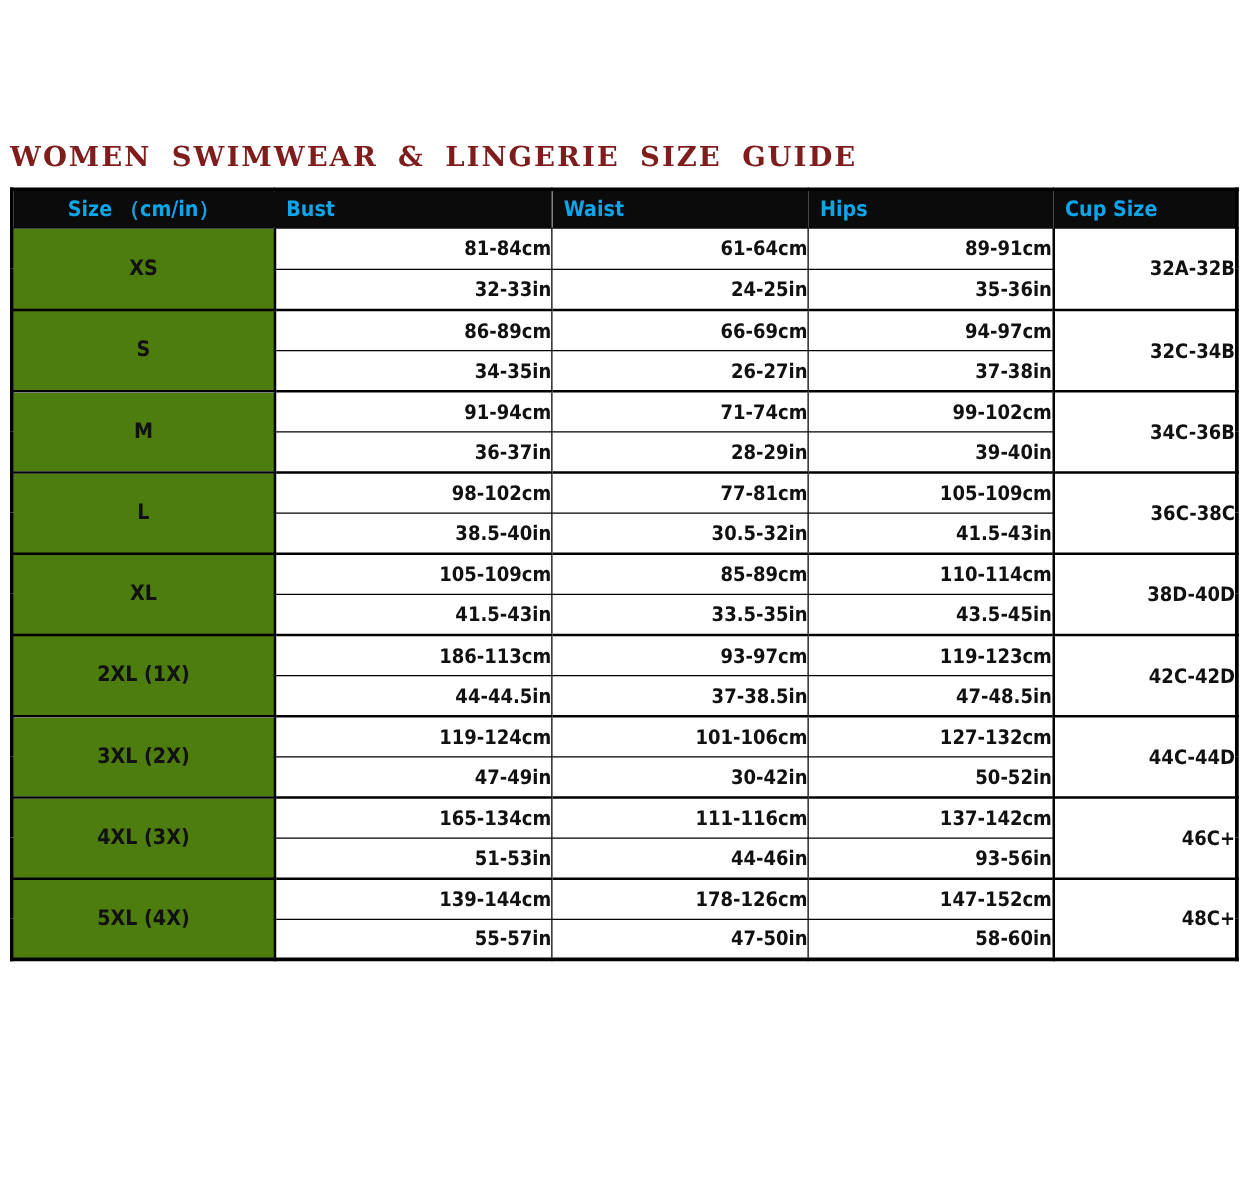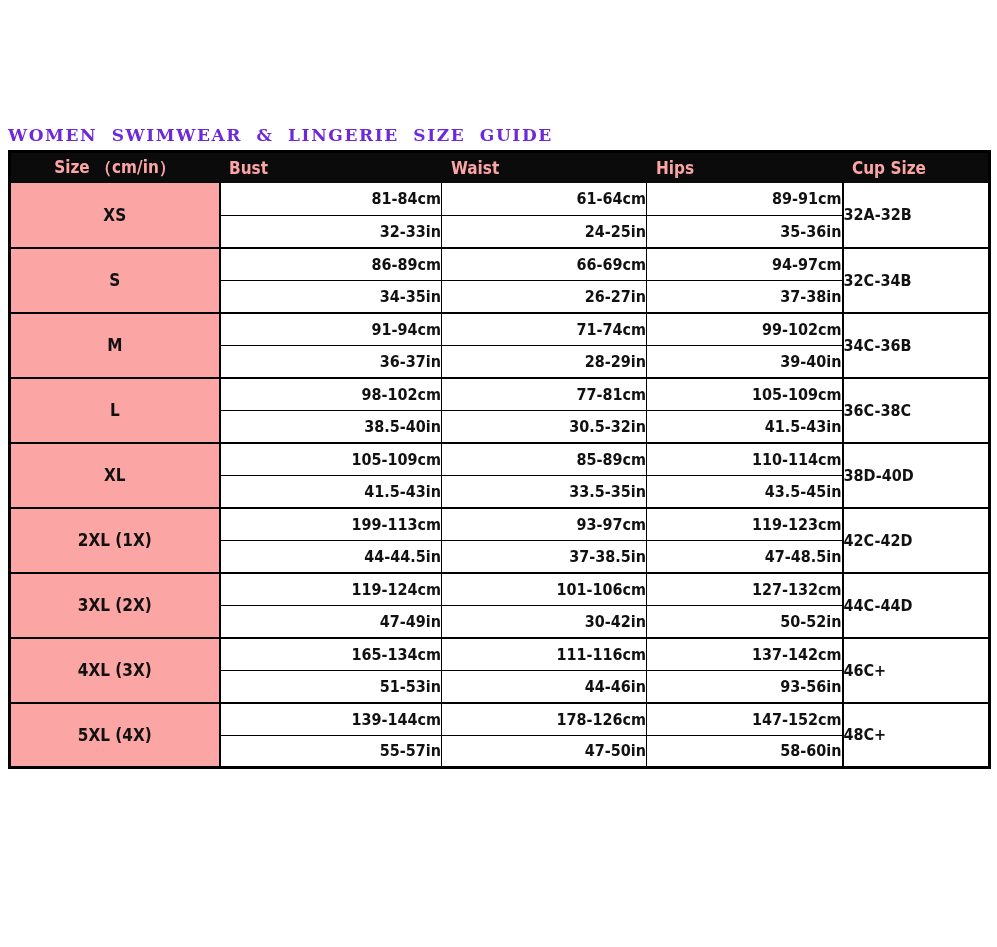--- a/index.html
+++ b/index.html
@@ -6,79 +6,79 @@
   html, body { margin: 0; padding: 0; }
   body {
     width: 997px; height: 947px;
     background: #ffffff;
     position: relative;
     font-family: "Liberation Sans", sans-serif;
     color: #111111;
   }
   .title {
     position: absolute;
-    left: 8px; top: 126px;
+    left: 8px; top: 114px;
     margin: 0;
     font-family: "DejaVu Serif", "Liberation Serif", serif;
     font-weight: bold;
-    font-size: 17px;
+    font-size: 22px;
     line-height: 1.15;
     letter-spacing: 1.6px;
     word-spacing: 7px;
-    color: #6d28d9;
+    color: #7f1d1d;
     white-space: nowrap;
   }
   table.guide {
     position: absolute;
     left: 8px; top: 150px;
     width: 980px;
     border-collapse: collapse;
     table-layout: fixed;
     border: 3px solid #000000;
   }
   .guide th, .guide td {
     font-family: "DejaVu Sans", "Liberation Sans", sans-serif;
     font-stretch: condensed;
     overflow: hidden;
   }
   thead th {
     background: #0b0b0b;
-    color: #fca5a5;
+    color: #0ea5e9;
     height: 31px;
     font-size: 17px;
     font-weight: bold;
     text-align: left;
     padding: 0 0 0 9px;
     border: 1px solid #0b0b0b;
   }
   thead th.size-h { text-align: center; padding: 0; }
   tbody td {
     height: 32.5px;
     font-size: 16px;
     font-weight: bold;
     border: 1px solid #000000;
     padding: 0;
     background: #ffffff;
   }
   td.size-cell {
-    background: #fca5a5;
+    background: #4d7c0f;
     text-align: center;
     font-size: 17px;
     border-left: 2px solid #000;
     border-bottom: 2px solid #000;
     border-right: 2px solid #000;
   }
   td.val {
     text-align: right;
     padding-left: 9px;
   }
   tr.row-cm td.val { border-bottom: 1px solid #000; }
   tr.row-in td.val { border-bottom: 2px solid #000; padding-left: 12px; }
   td.cup-cell {
-    text-align: left;
+    text-align: right;
     border-bottom: 2px solid #000;
     border-right: 2px solid #ec4899;
     border-left: 2px solid #000;
   }
 </style>
 </head>
 <body>
 
 <div class="page">
   <h1 class="title">WOMEN SWIMWEAR &amp; LINGERIE SIZE GUIDE</h1>
@@ -161,21 +161,21 @@
     <td class="cup-cell" rowspan="2">38D-40D</td>
   </tr>
   <tr class="row-in">
     <td class="val">41.5-43in</td>
     <td class="val">33.5-35in</td>
     <td class="val">43.5-45in</td>
   </tr>
 
   <tr class="row-cm">
     <td class="size-cell" rowspan="2">2XL (1X)</td>
-    <td class="val">199-113cm</td>
+    <td class="val">186-113cm</td>
     <td class="val">93-97cm</td>
     <td class="val">119-123cm</td>
     <td class="cup-cell" rowspan="2">42C-42D</td>
   </tr>
   <tr class="row-in">
     <td class="val">44-44.5in</td>
     <td class="val">37-38.5in</td>
     <td class="val">47-48.5in</td>
   </tr>
 

